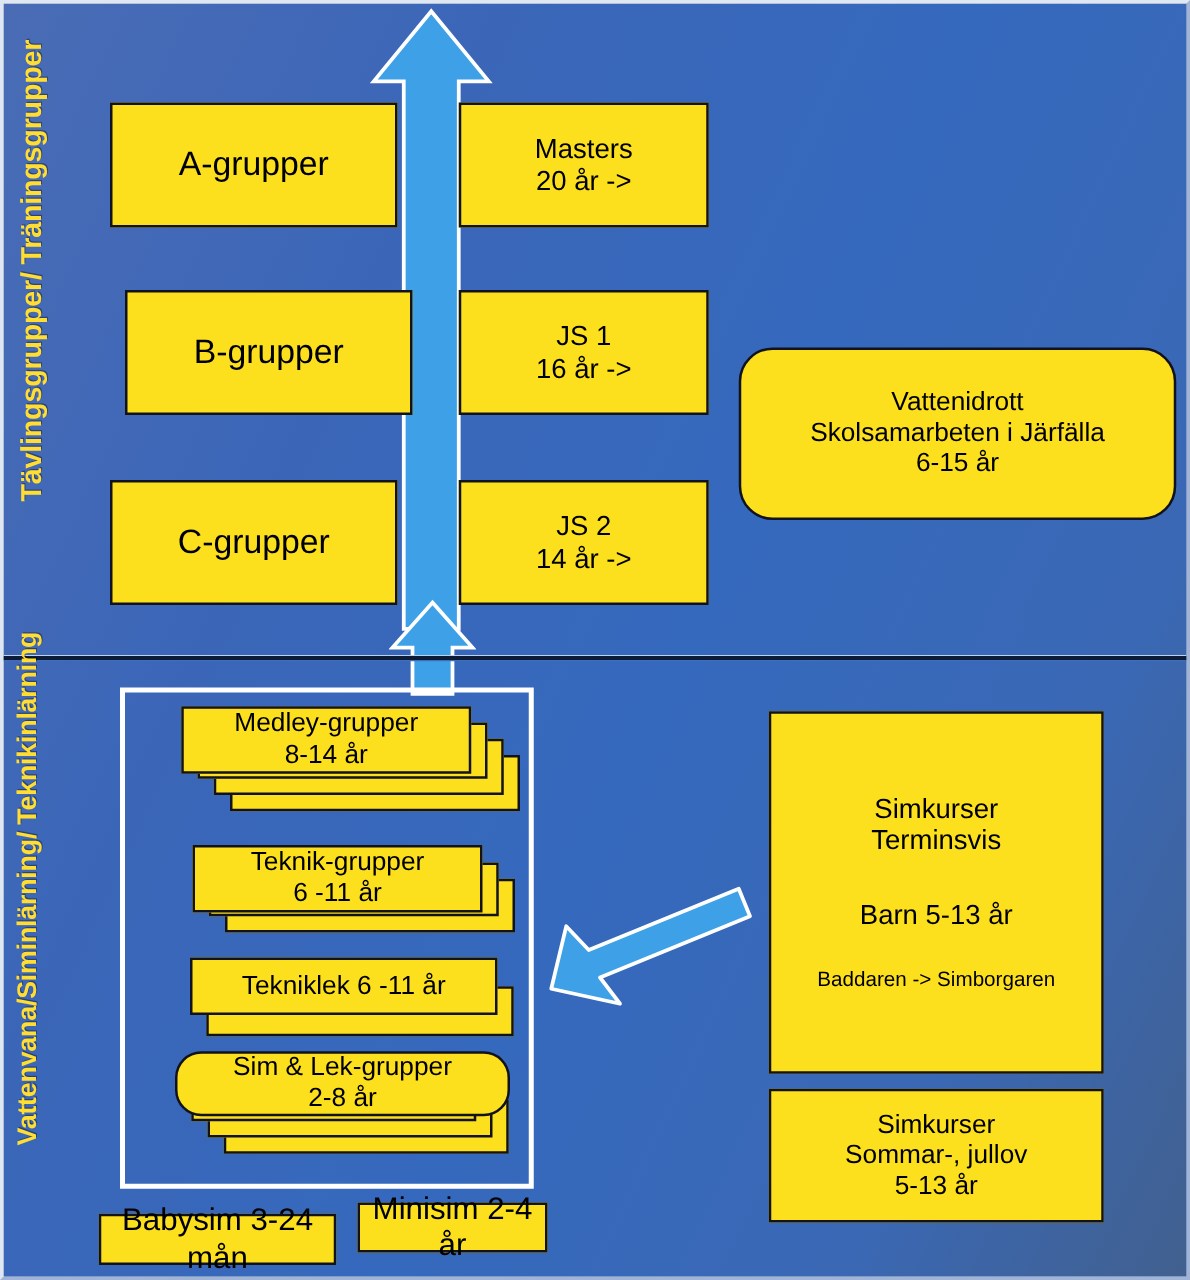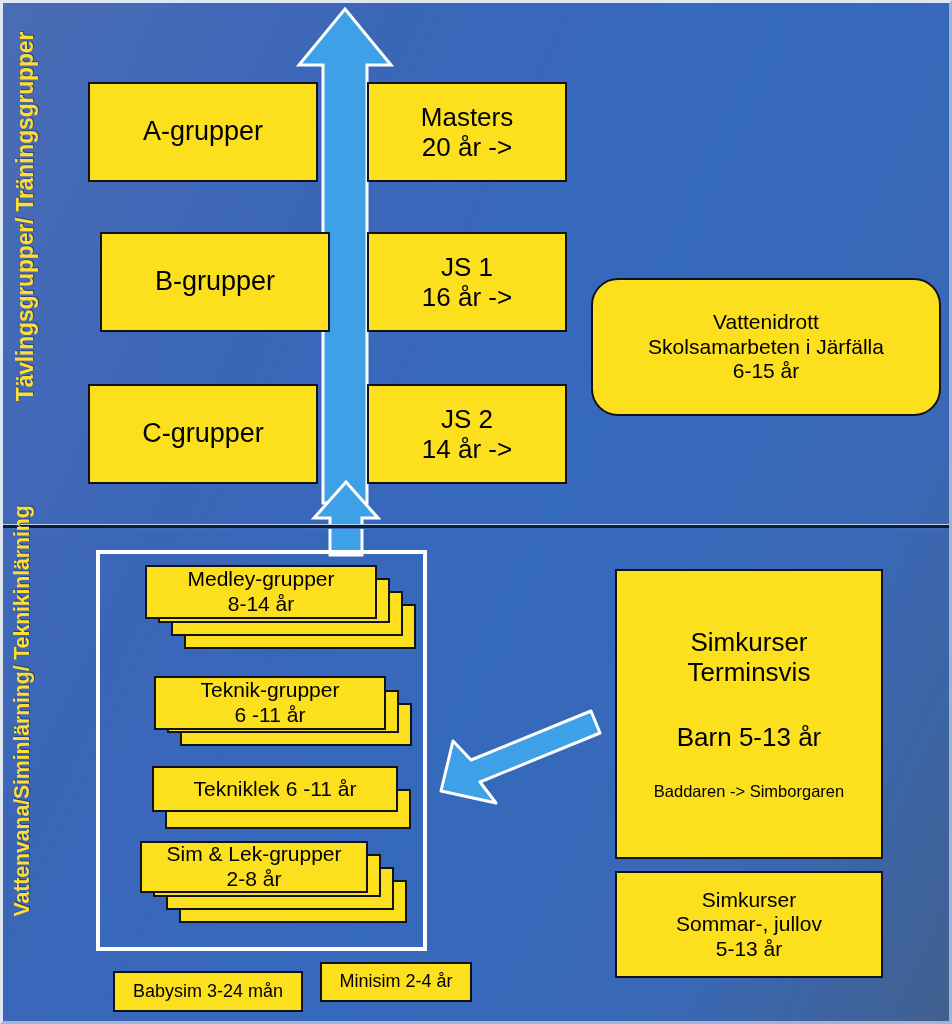--- a/index.html
+++ b/index.html
@@ -44,23 +44,23 @@
     border:2px solid #11121a;
     box-sizing:border-box;
     color:#000;
     display:flex;flex-direction:column;
     align-items:center;justify-content:center;
     text-align:center;
     line-height:1.17;
   }
   .card .ln{display:block;}
   .c28{font-size:27px;}
-  .c24{font-size:26px;}
+  .c24{font-size:22px;}
   .c22{font-size:21px;}
-  .c20{font-size:18px;margin-left:34px;}
+  .c20{font-size:25px;}
   .c17{font-size:16.5px;}
   
   .shadowcard{
     position:absolute;
     background:#fcdf1d;
     border:2px solid #11121a;
     box-sizing:border-box;
   }
   
   .white-frame{
@@ -159,21 +159,21 @@
   </div>
 
   <div class="shadowcard" style="left:162px;top:786px;width:246px;height:40px;"></div>
   <div class="card c22" style="left:149px;top:763px;width:246px;height:46px;">
     <span class="ln">Tekniklek 6 -11 år</span>
   </div>
 
   <div class="shadowcard" style="left:176px;top:877px;width:228px;height:43px;"></div>
   <div class="shadowcard" style="left:163px;top:864px;width:228px;height:43px;"></div>
   <div class="shadowcard" style="left:150px;top:851px;width:228px;height:43px;"></div>
-  <div class="card c22" style="left:137px;top:838px;width:228px;height:52px;">
+  <div class="card c22" style="left:137px;top:838px;width:268px;height:52px;border-radius:21px;">
     <span class="ln">Sim &amp; Lek-grupper</span>
     <span class="ln">2-8 år</span>
   </div>
 
   <div class="card c20" style="left:76px;top:968px;width:190px;height:41px;">
     <span class="ln">Babysim 3-24 mån</span>
   </div>
 
   <div class="card c20" style="left:283px;top:959px;width:152px;height:40px;">
     <span class="ln">Minisim 2-4 år</span>

